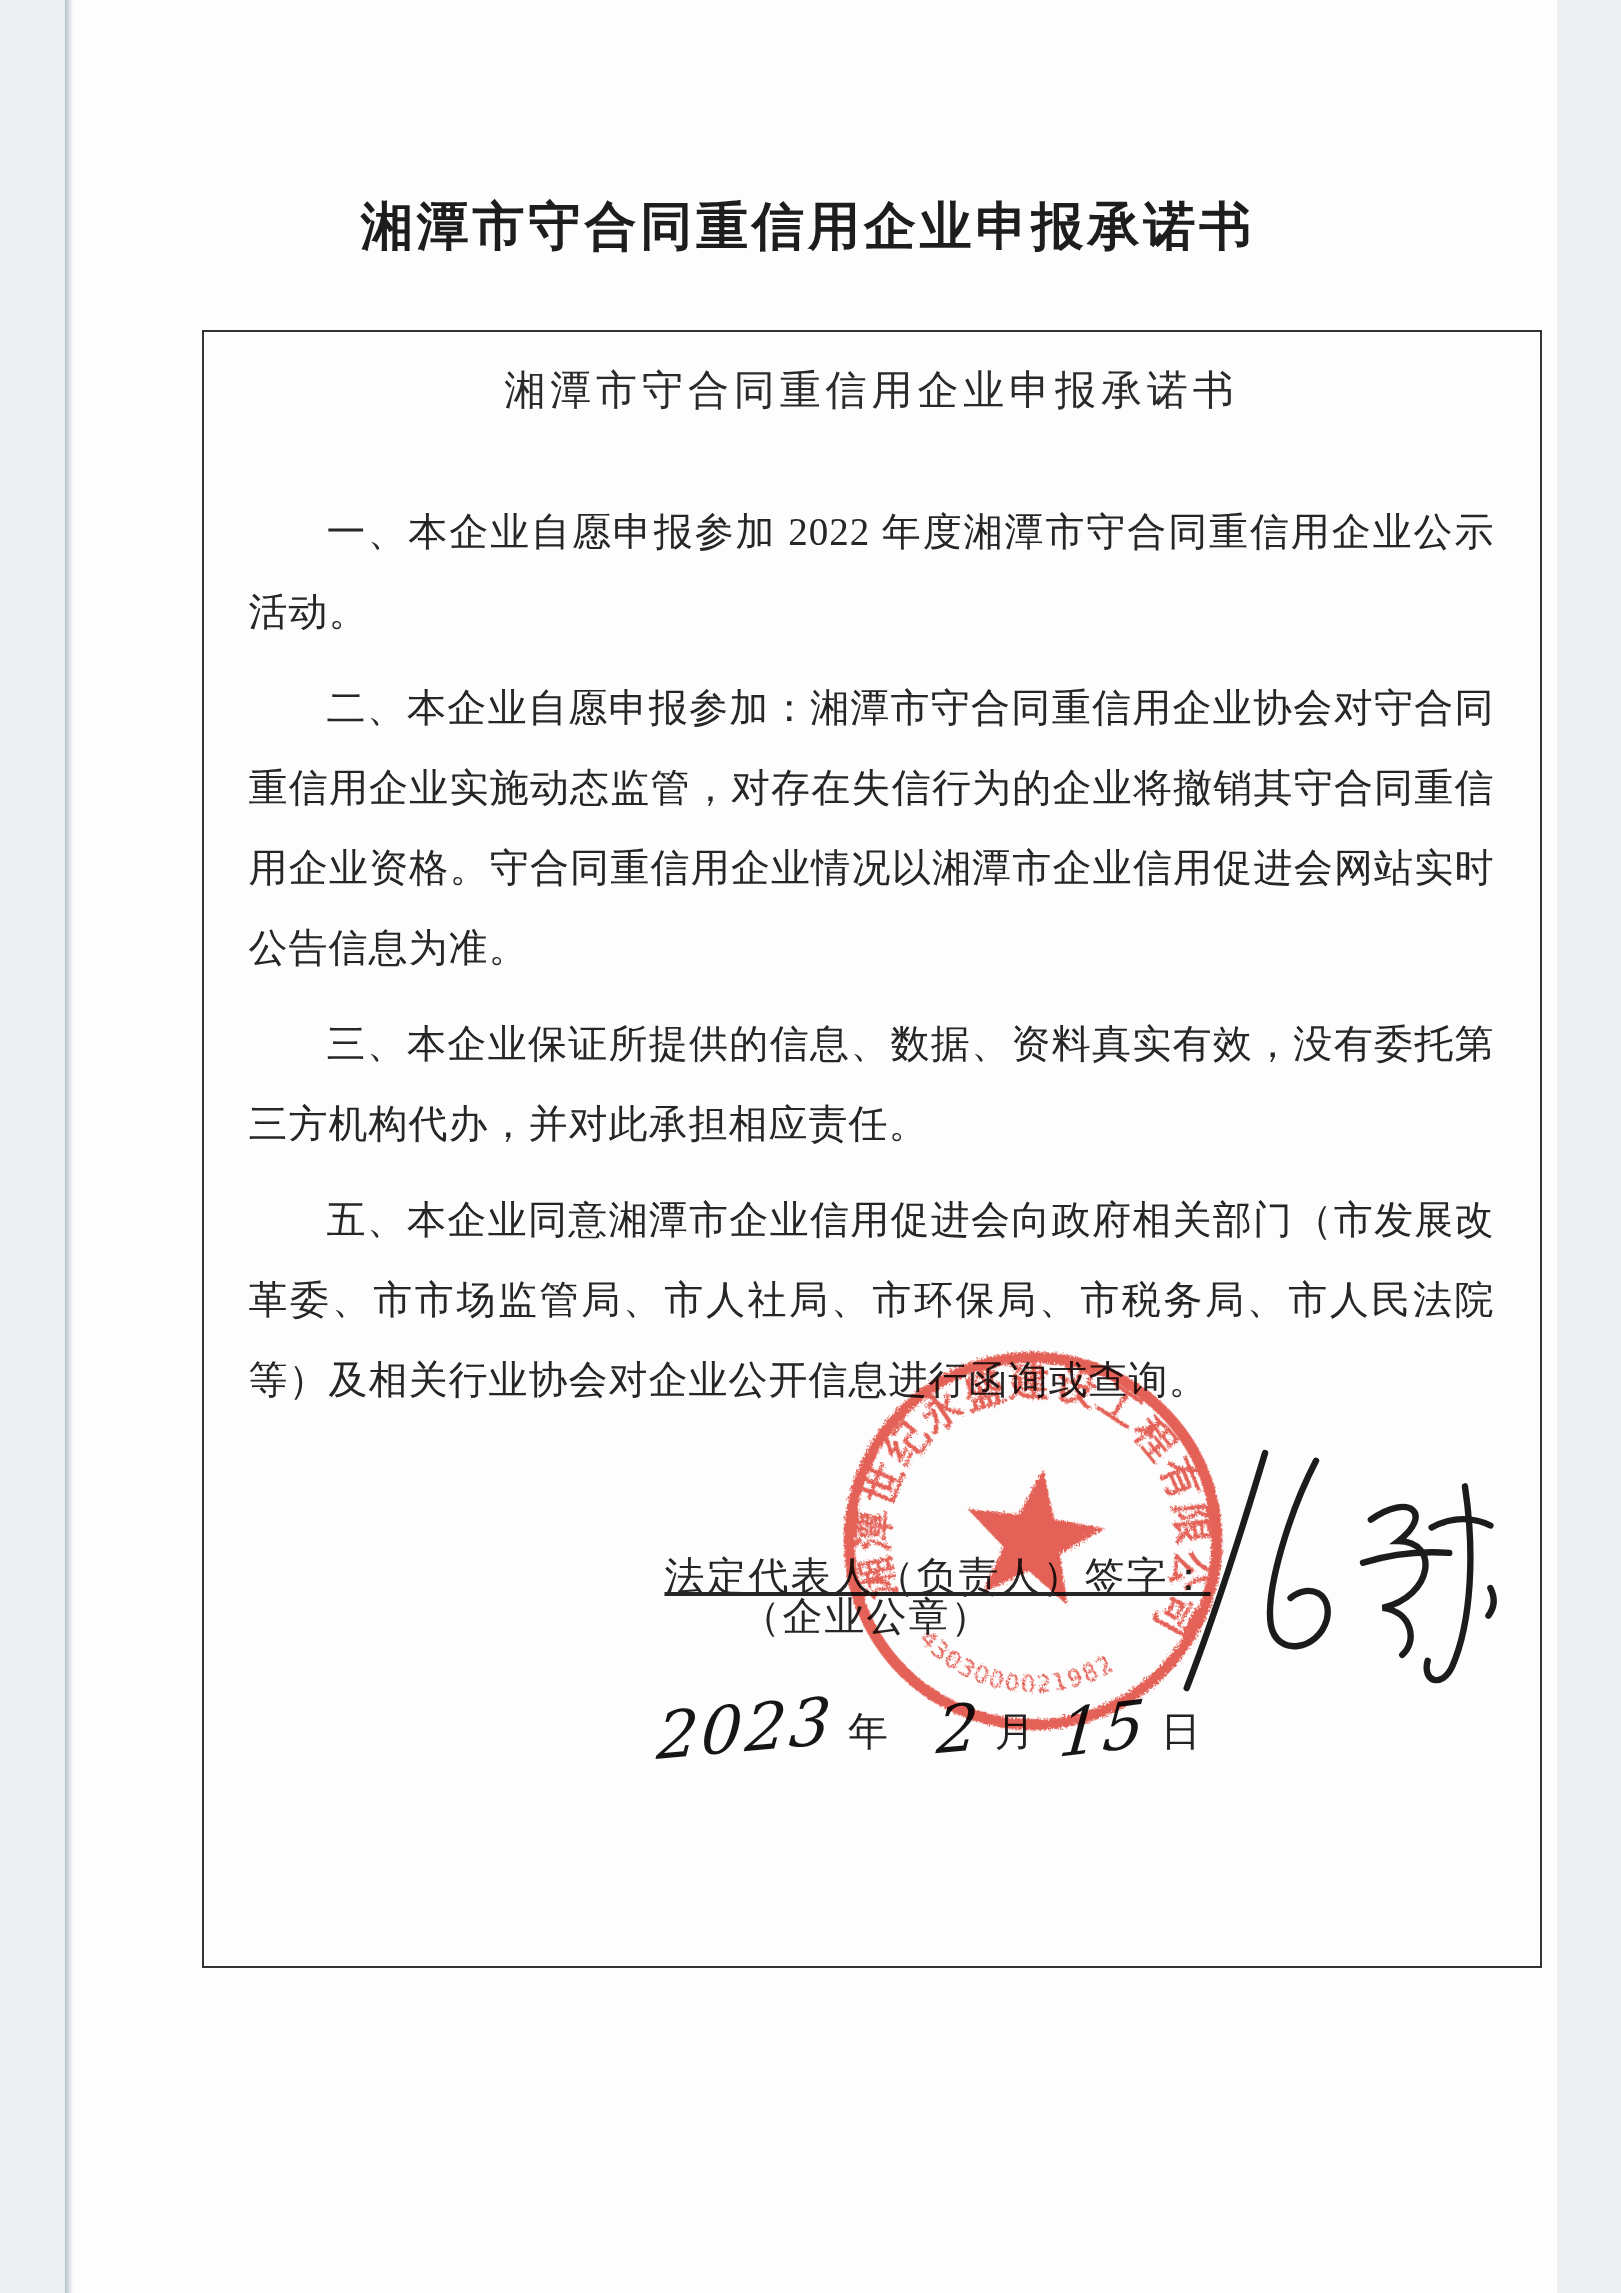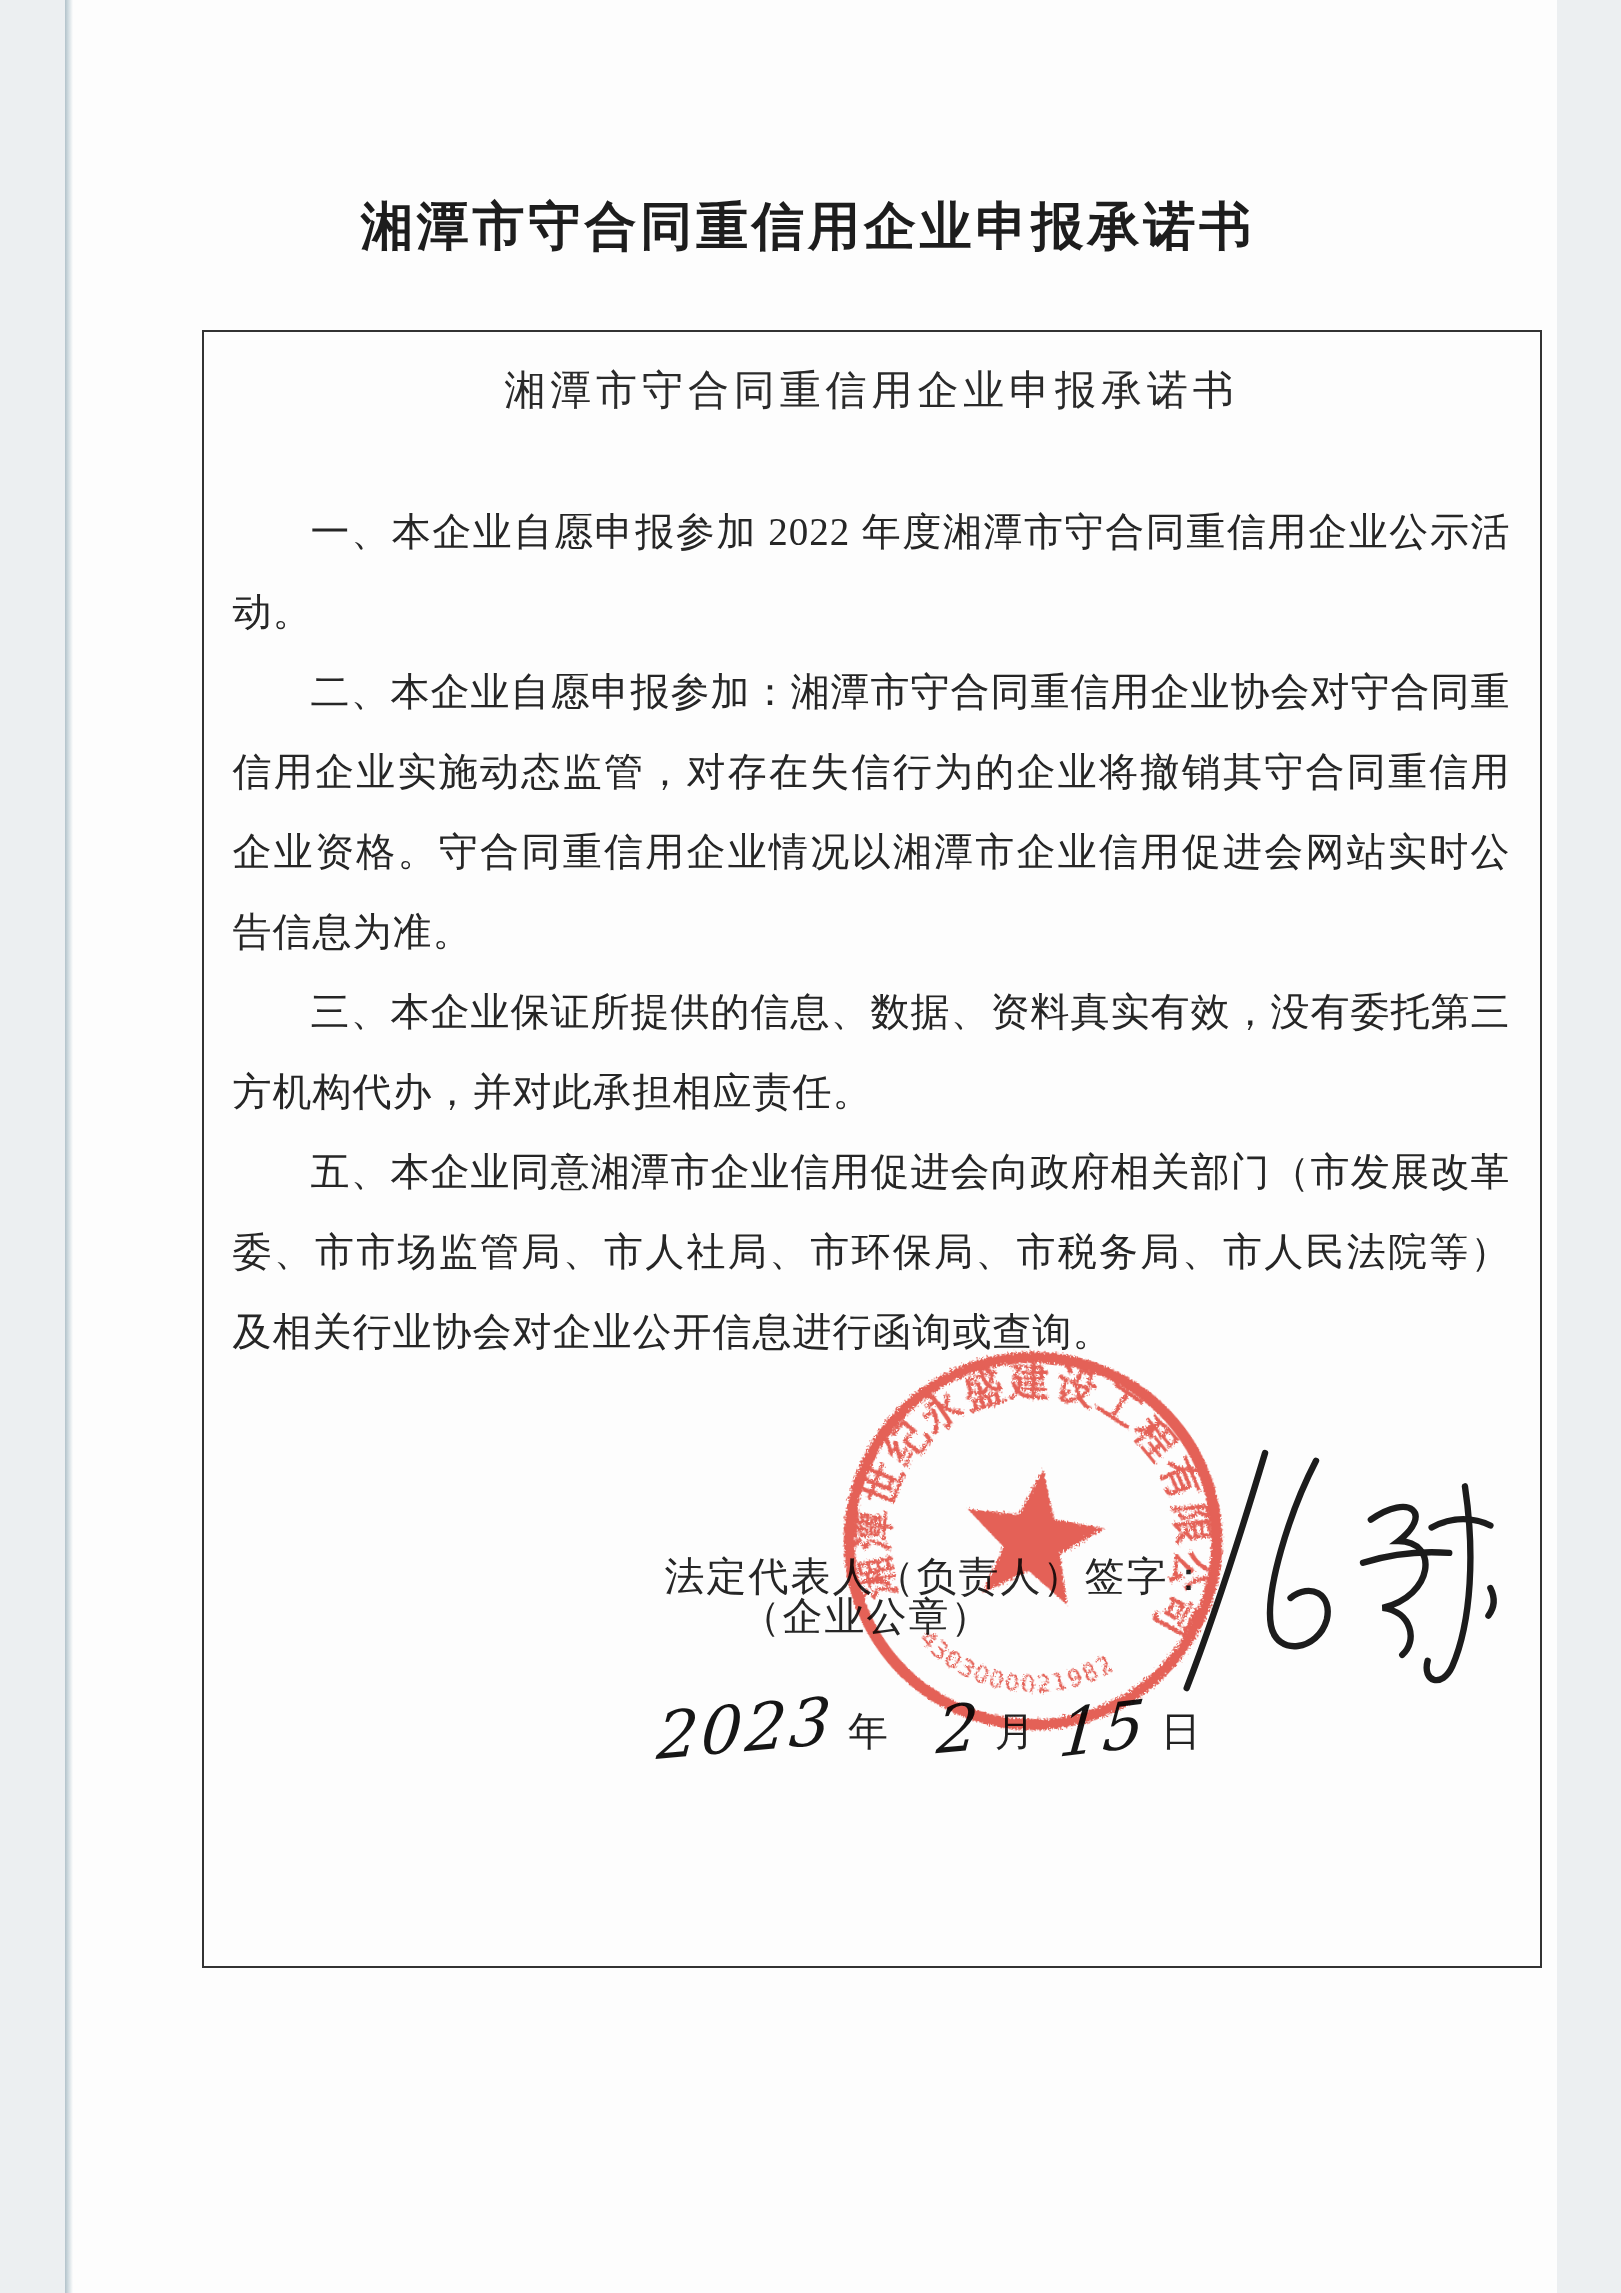--- a/index.html
+++ b/index.html
@@ -32,29 +32,29 @@
     padding:25.5px 29px;
   }
   .inner-title{
     margin:5.9px 0 0 0;
     text-align:center;
     font-size:41px;font-weight:normal;letter-spacing:4.9px;
     color:#2a2a2a;
   }
   .body-text{margin-top:74px;}
   .body-par{
-    margin:0;
+    margin:16px;
     font-size:39px;line-height:80px;letter-spacing:1px;
     text-indent:2em;
     text-align:justify;
     color:#262626;
   }
   .sign-label{
     position:absolute;left:461px;top:1217px;
-    font-size:40px;letter-spacing:2px;color:#262626;white-space:nowrap;
+    font-size:40px;letter-spacing:2px;color:#262626;white-space:nowrap;text-decoration:underline;
   }
   .seal-note{
     position:absolute;left:537px;top:1257px;
     font-size:40px;letter-spacing:2px;color:#262626;white-space:nowrap;
   }
   .date-line{
     position:absolute;left:446px;top:1364px;
     font-size:40px;color:#222;white-space:nowrap;
   }
   .date-line .label{display:inline-block;margin:0 5.9px;font-size:40px;}

